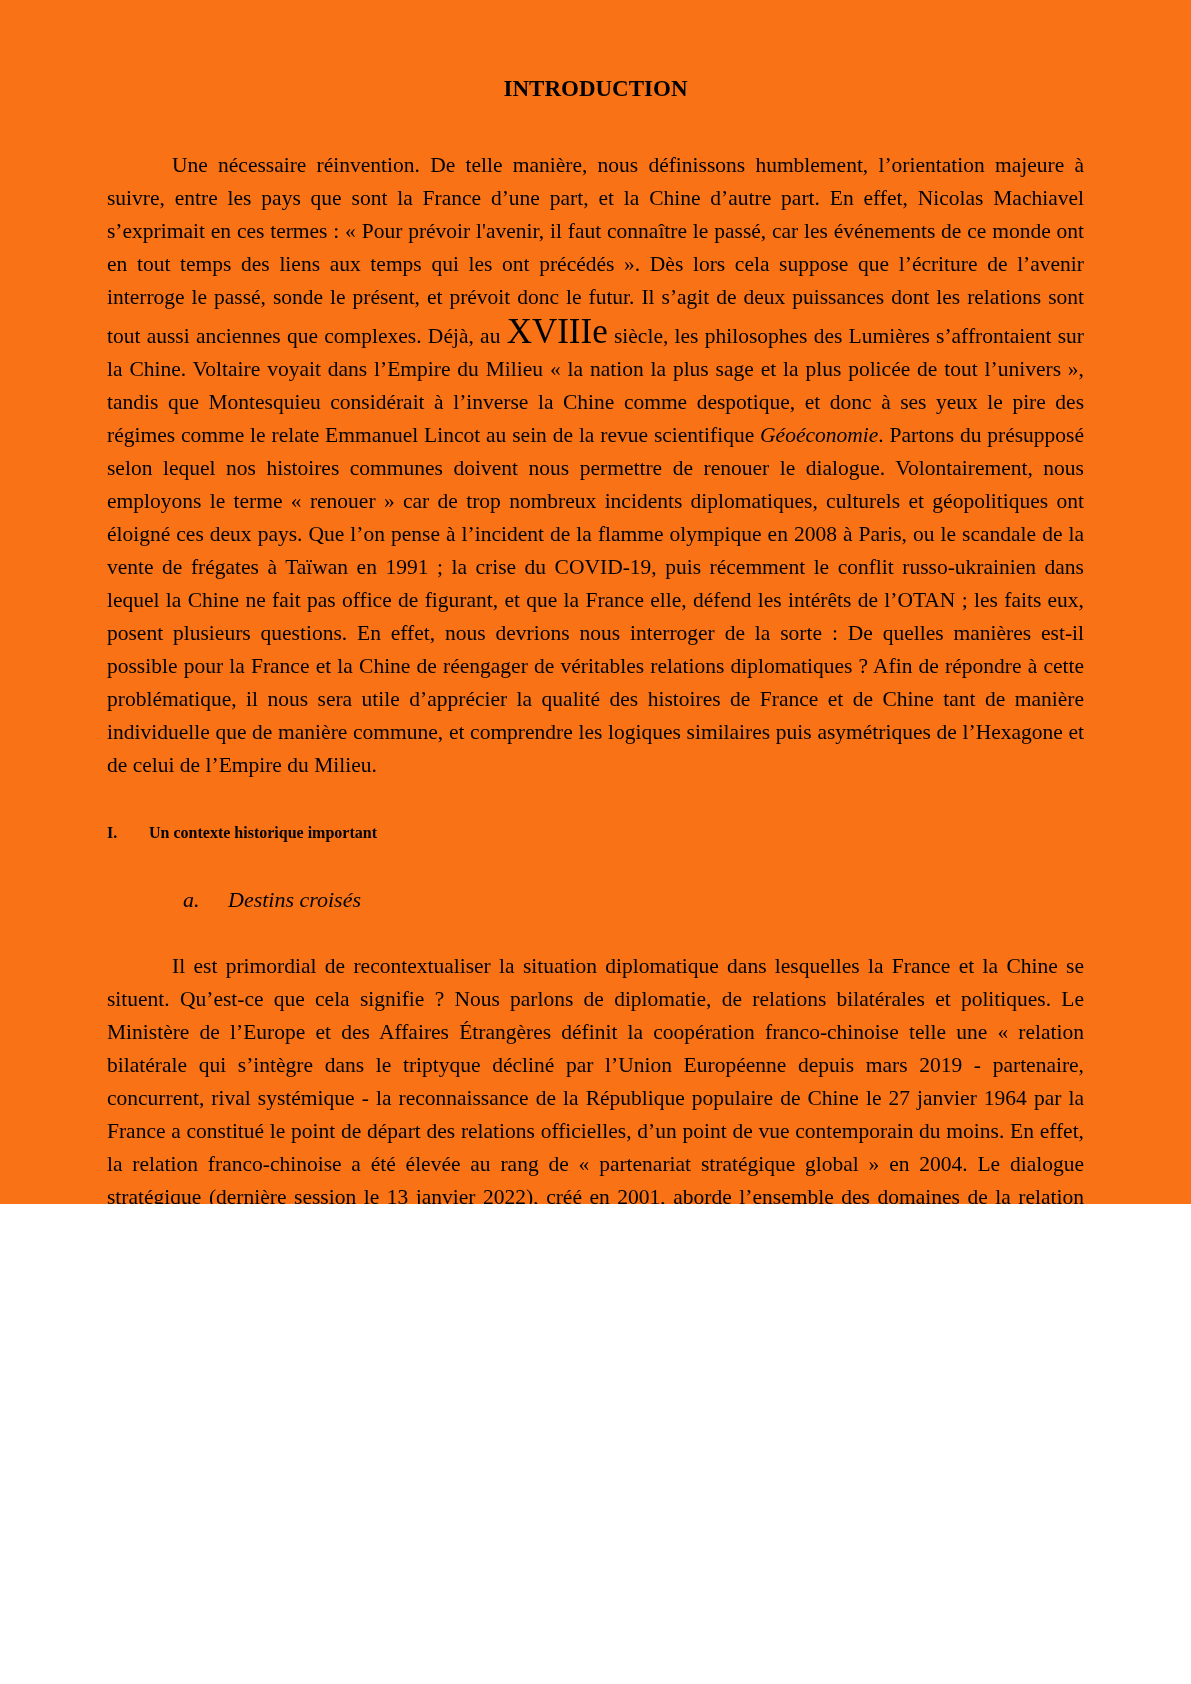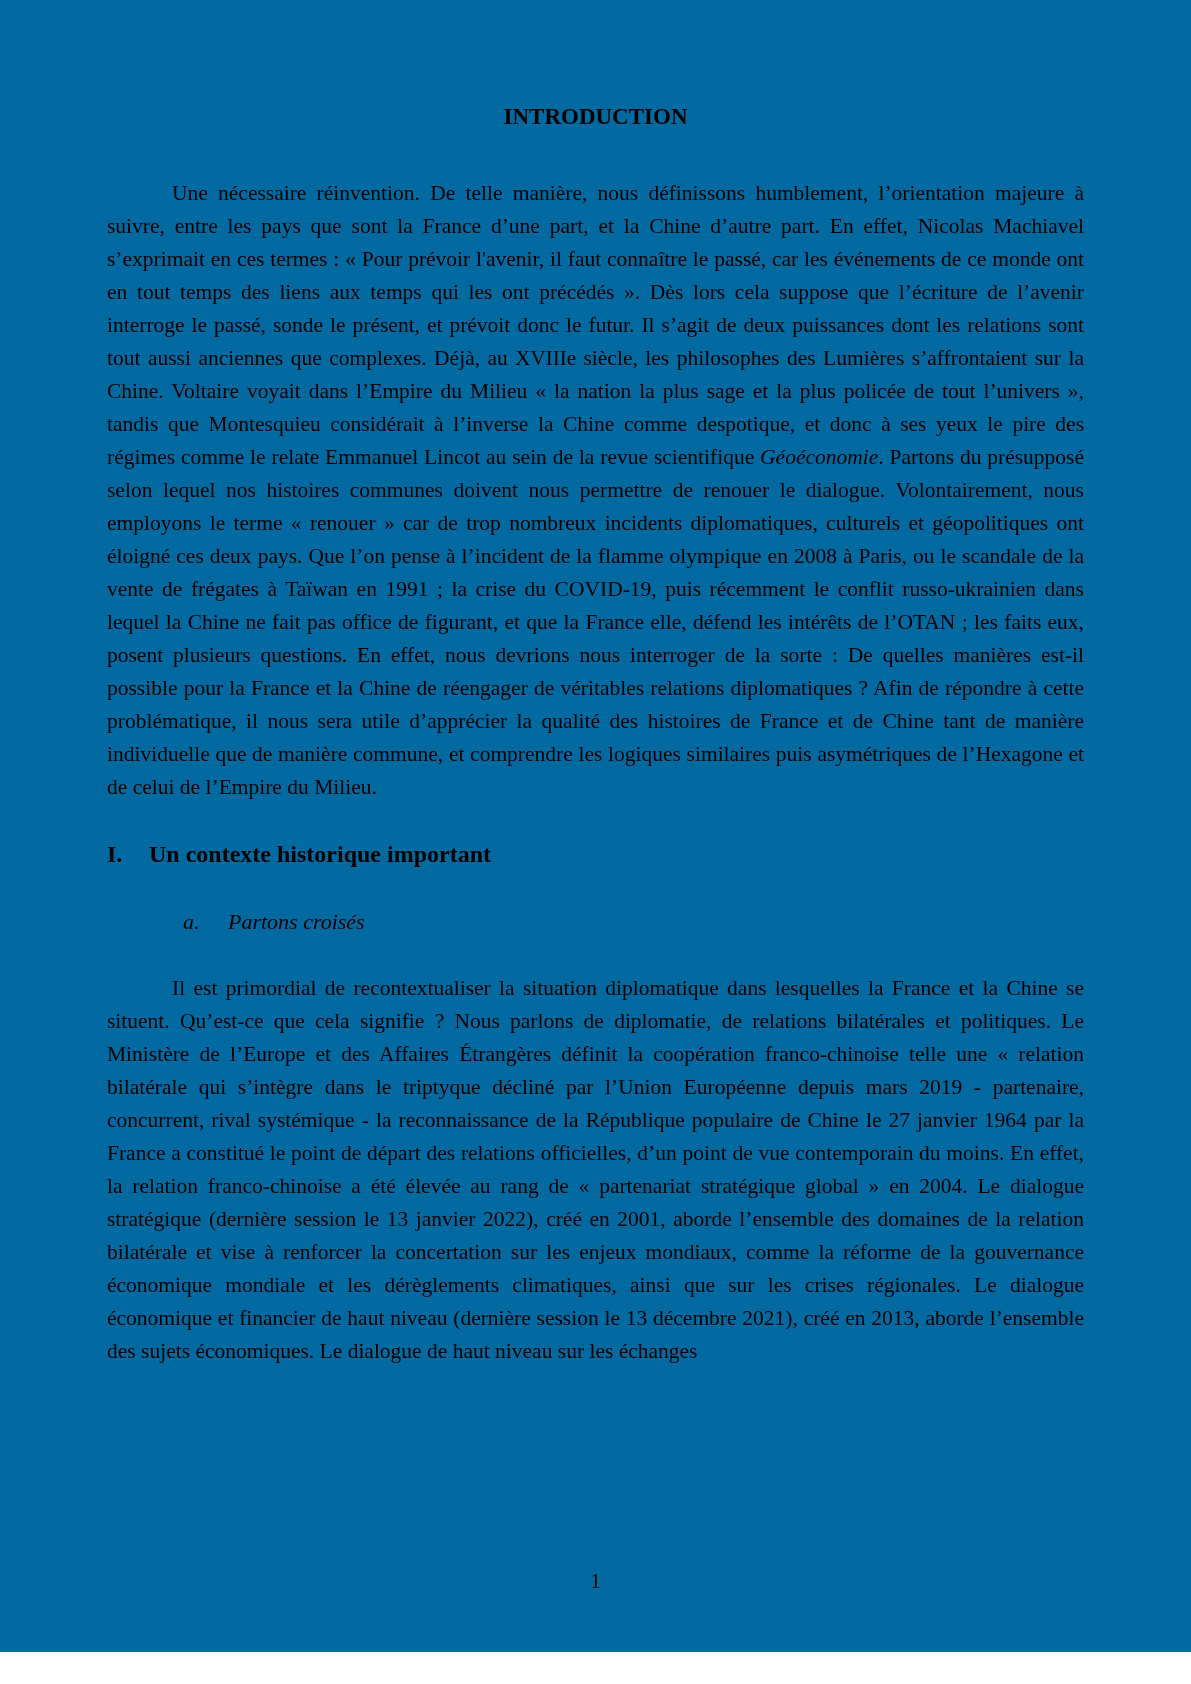--- a/index.html
+++ b/index.html
@@ -3,55 +3,55 @@
 <meta charset="utf-8">
 <style>
   html, body {
     margin: 0;
     padding: 0;
     background: #ffffff;
   }
   .page {
     position: relative;
     width: 1191px;
-    height: 1652px;
+    height: 1204px;
     box-sizing: border-box;
-    padding: 100px 107px 0 107px;
-    background: #0369a1;
+    padding: 72px 107px 0 107px;
+    background: #f97316;
     color: #000000;
     font-family: "Liberation Serif", "DejaVu Serif", serif;
     font-size: 21.5px;
     line-height: 33px;
     overflow: hidden;
   }
   .doc-title {
     font-size: 23px;
     font-weight: 700;
     text-align: center;
     text-indent: 0;
     margin: 0 0 44px 0;
     line-height: 33px;
   }
   .par {
     margin: 0;
     text-align: justify;
     text-indent: 65px;
   }
   .century {
-    font-size: 21px;
+    font-size: 35px;
     line-height: 1;
     vertical-align: baseline;
   }
   .journal-italic {
     font-style: italic;
     margin-top: 36px;
   }
   .heading1 {
     font-weight: 700;
-    font-size: 24px;
+    font-size: 16px;
     line-height: 33px;
     margin: 34px 0 17px 0;
   }
   .heading1 .h-num {
     display: inline-block;
     min-width: 42px;
   }
   .heading2 {
     font-style: italic;
     font-size: 22px;
@@ -77,19 +77,19 @@
 <body>
 
 <div class="page">
 
   <h1 class="doc-title">INTRODUCTION</h1>
 
   <p class="par"><span>Une nécessaire réinvention. De telle manière, nous définissons humblement, l’orientation majeure à suivre, entre les pays que sont la France d’une part, et la Chine d’autre part. En effet, Nicolas Machiavel s’exprimait en ces termes : « Pour prévoir l'avenir, il faut connaître le passé, car les événements de ce monde ont en tout temps des liens aux temps qui les ont précédés ». Dès lors cela suppose que l’écriture de l’avenir interroge le passé, sonde le présent, et prévoit donc le futur. Il s’agit de deux puissances dont les relations sont tout aussi anciennes que complexes. Déjà, au </span><span class="century">XVIIIe</span><span> siècle, les philosophes des Lumières s’affrontaient sur la Chine. Voltaire voyait dans l’Empire du Milieu « la nation la plus sage et la plus policée de tout l’univers », tandis que Montesquieu considérait à l’inverse la Chine comme despotique, et donc à ses yeux le pire des régimes comme le relate Emmanuel Lincot au sein de la revue scientifique </span><span class="journal-italic">Géoéconomie</span><span>. Partons du présupposé selon lequel nos histoires communes doivent nous permettre de renouer le dialogue. Volontairement, nous employons le terme « renouer » car de trop nombreux incidents diplomatiques, culturels et géopolitiques ont éloigné ces deux pays. Que l’on pense à l’incident de la flamme olympique en 2008 à Paris, ou le scandale de la vente de frégates à Taïwan en 1991 ; la crise du COVID-19, puis récemment le conflit russo-ukrainien dans lequel la Chine ne fait pas office de figurant, et que la France elle, défend les intérêts de l’OTAN ; les faits eux, posent plusieurs questions. En effet, nous devrions nous interroger de la sorte : De quelles manières est-il possible pour la France et la Chine de réengager de véritables relations diplomatiques ? Afin de répondre à cette problématique, il nous sera utile d’apprécier la qualité des histoires de France et de Chine tant de manière individuelle que de manière commune, et comprendre les logiques similaires puis asymétriques de l’Hexagone et de celui de l’Empire du Milieu.</span></p>
 
   <div class="heading1"><span class="h-num">I.</span><span>Un contexte historique important</span></div>
 
-  <div class="heading2"><span class="h-letter">a.</span><span>Partons croisés</span></div>
+  <div class="heading2"><span class="h-letter">a.</span><span>Destins croisés</span></div>
 
   <p class="par">Il est primordial de recontextualiser la situation diplomatique dans lesquelles la France et la Chine se situent. Qu’est-ce que cela signifie ? Nous parlons de diplomatie, de relations bilatérales et politiques. Le Ministère de l’Europe et des Affaires Étrangères définit la coopération franco-chinoise telle une « relation bilatérale qui s’intègre dans le triptyque décliné par l’Union Européenne depuis mars 2019 - partenaire, concurrent, rival systémique - la reconnaissance de la République populaire de Chine le 27 janvier 1964 par la France a constitué le point de départ des relations officielles, d’un point de vue contemporain du moins. En effet, la relation franco-chinoise a été élevée au rang de « partenariat stratégique global » en 2004. Le dialogue stratégique (dernière session le 13 janvier 2022), créé en 2001, aborde l’ensemble des domaines de la relation bilatérale et vise à renforcer la concertation sur les enjeux mondiaux, comme la réforme de la gouvernance économique mondiale et les dérèglements climatiques, ainsi que sur les crises régionales. Le dialogue économique et financier de haut niveau (dernière session le 13 décembre 2021), créé en 2013, aborde l’ensemble des sujets économiques. Le dialogue de haut niveau sur les échanges</p>
 
   <div class="page-number">1</div>
 
 </div>
 
 </body></html>

